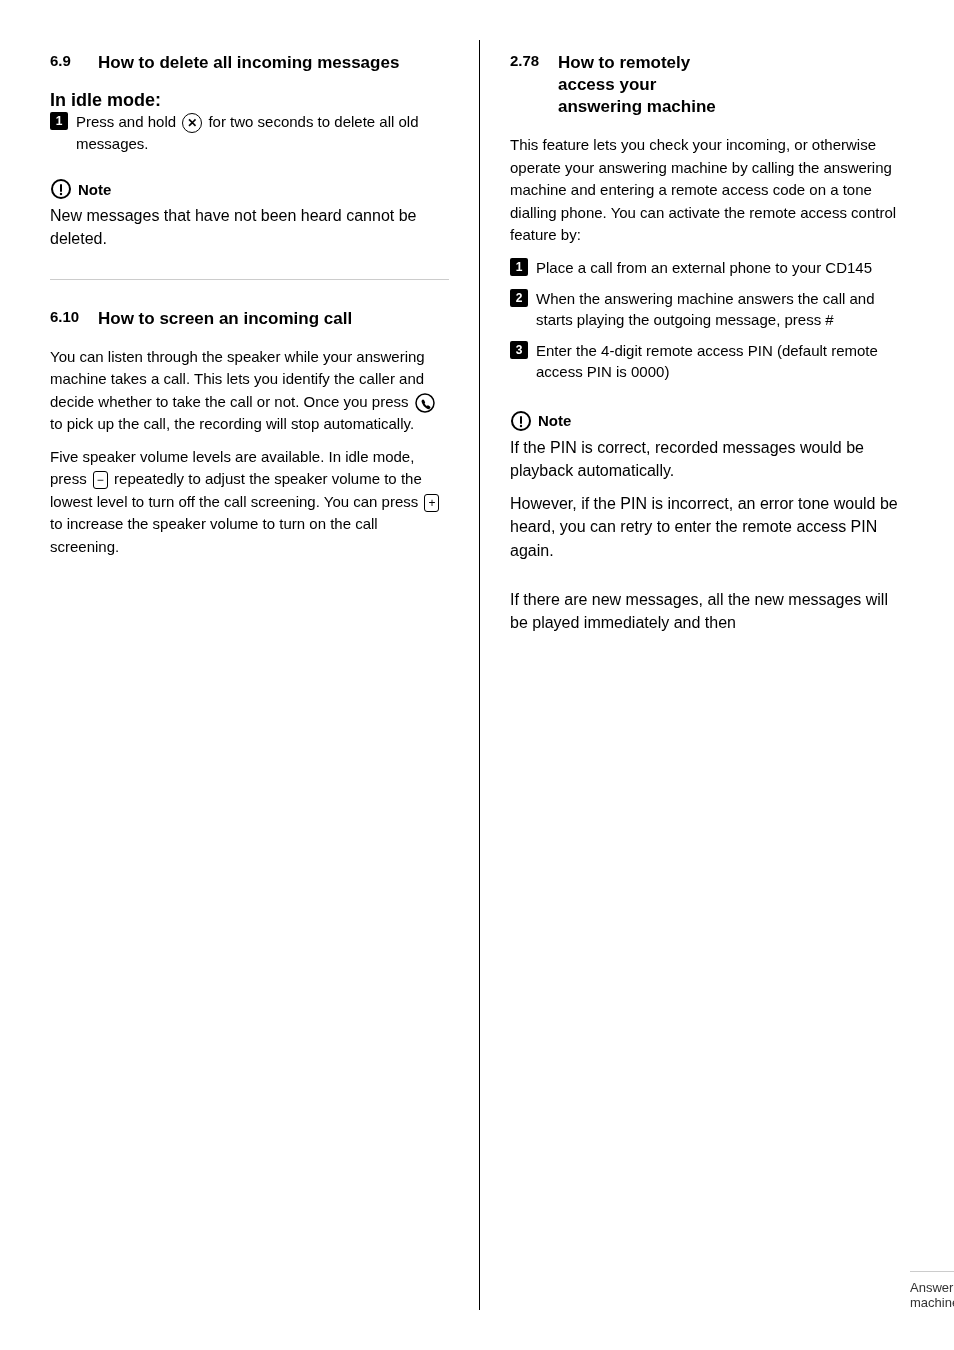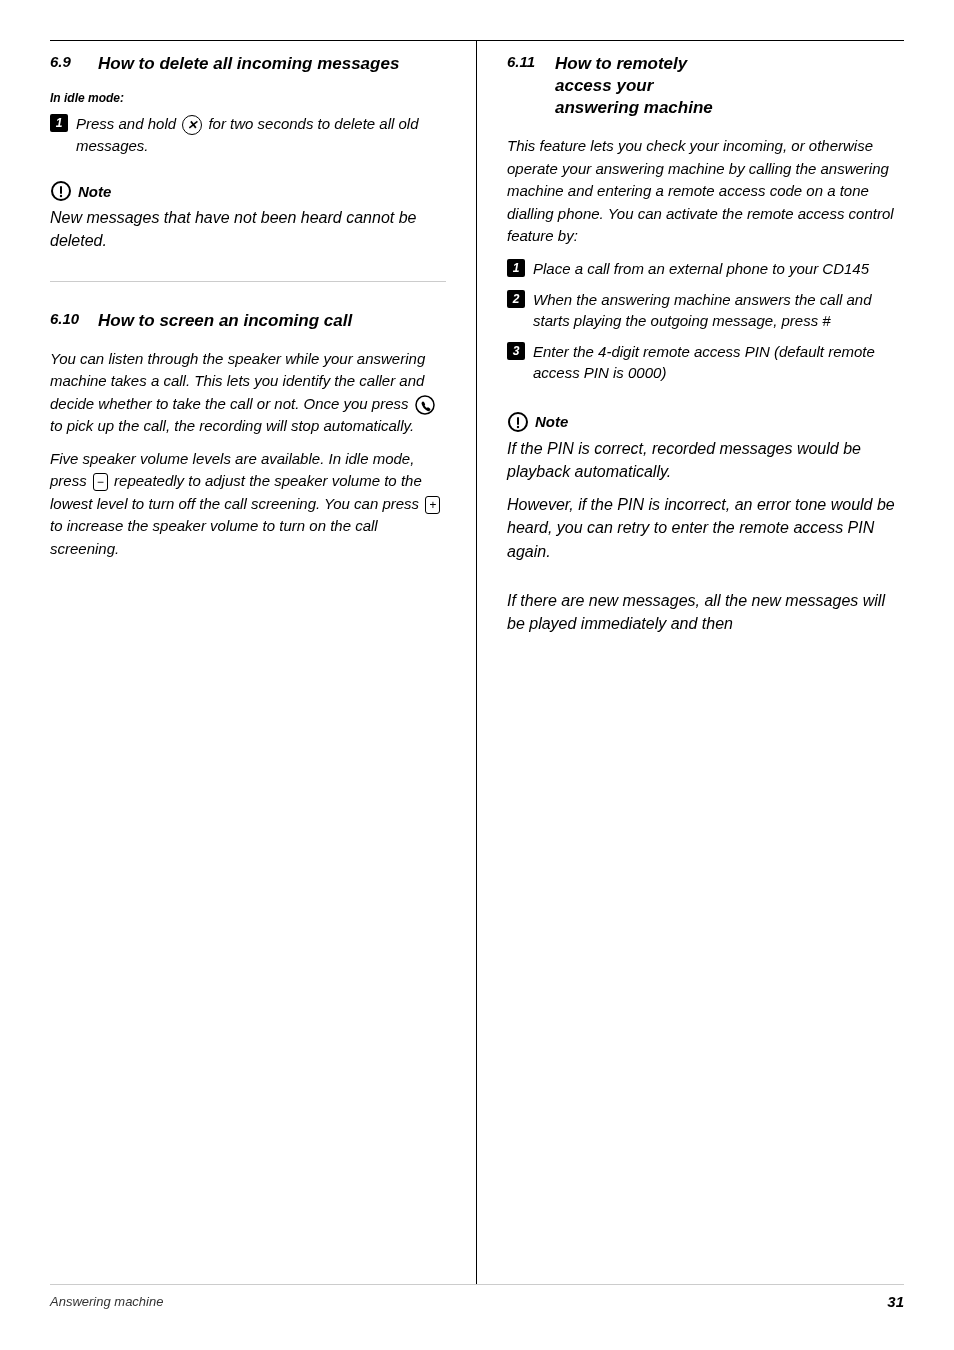--- a/index.html
+++ b/index.html
@@ -9,22 +9,21 @@
       font-size: 15px;
       color: #000;
       width: 954px;
       min-height: 1350px;
     }
     .page {
       width: 954px;
       min-height: 1350px;
       padding: 40px 50px 40px 50px;
       display: flex;
-      flex-direction: column;
-      font-style: italic;
+      flex-direction: row;
     }
     .columns {
       display: flex;
       flex: 1;
       gap: 0;
     }
     .col-left {
       width: 430px;
       padding-right: 30px;
       border-right: 1.5px solid #000;
@@ -49,22 +48,21 @@
       min-width: 48px;
       padding-top: 0;
     }
     .section-title {
       font-size: 17px;
       font-weight: bold;
       line-height: 1.3;
     }
     .subsection-label {
       font-weight: bold;
-      font-size: 12px;
-      margin-bottom: 8px;
+      font-size: 18px;
     }
     .step-list {
       list-style: none;
       padding: 0;
       margin: 0 0 10px 0;
     }
     .step-item {
       display: flex;
       align-items: flex-start;
       margin-bottom: 6px;
@@ -219,21 +217,21 @@
         repeatedly to adjust the speaker volume to the lowest level to turn off the call screening. You can press
         <span class="inline-icon">+</span>
         to increase the speaker volume to turn on the call screening.
       </p>
 
     </div>
 
     <div class="col-right">
 
       <div class="section-header">
-        <span class="section-number">6.11</span>
+        <span class="section-number">2.78</span>
         <span class="section-title">
           <span>How to remotely</span><br>
           <span>access your</span><br>
           <span>answering machine</span>
         </span>
       </div>
 
       <p class="body-text">This feature lets you check your incoming, or otherwise operate your answering machine by calling the answering machine and entering a remote access code on a tone dialling phone. You can activate the remote access control feature by:</p>
 
       <ul class="step-list">

